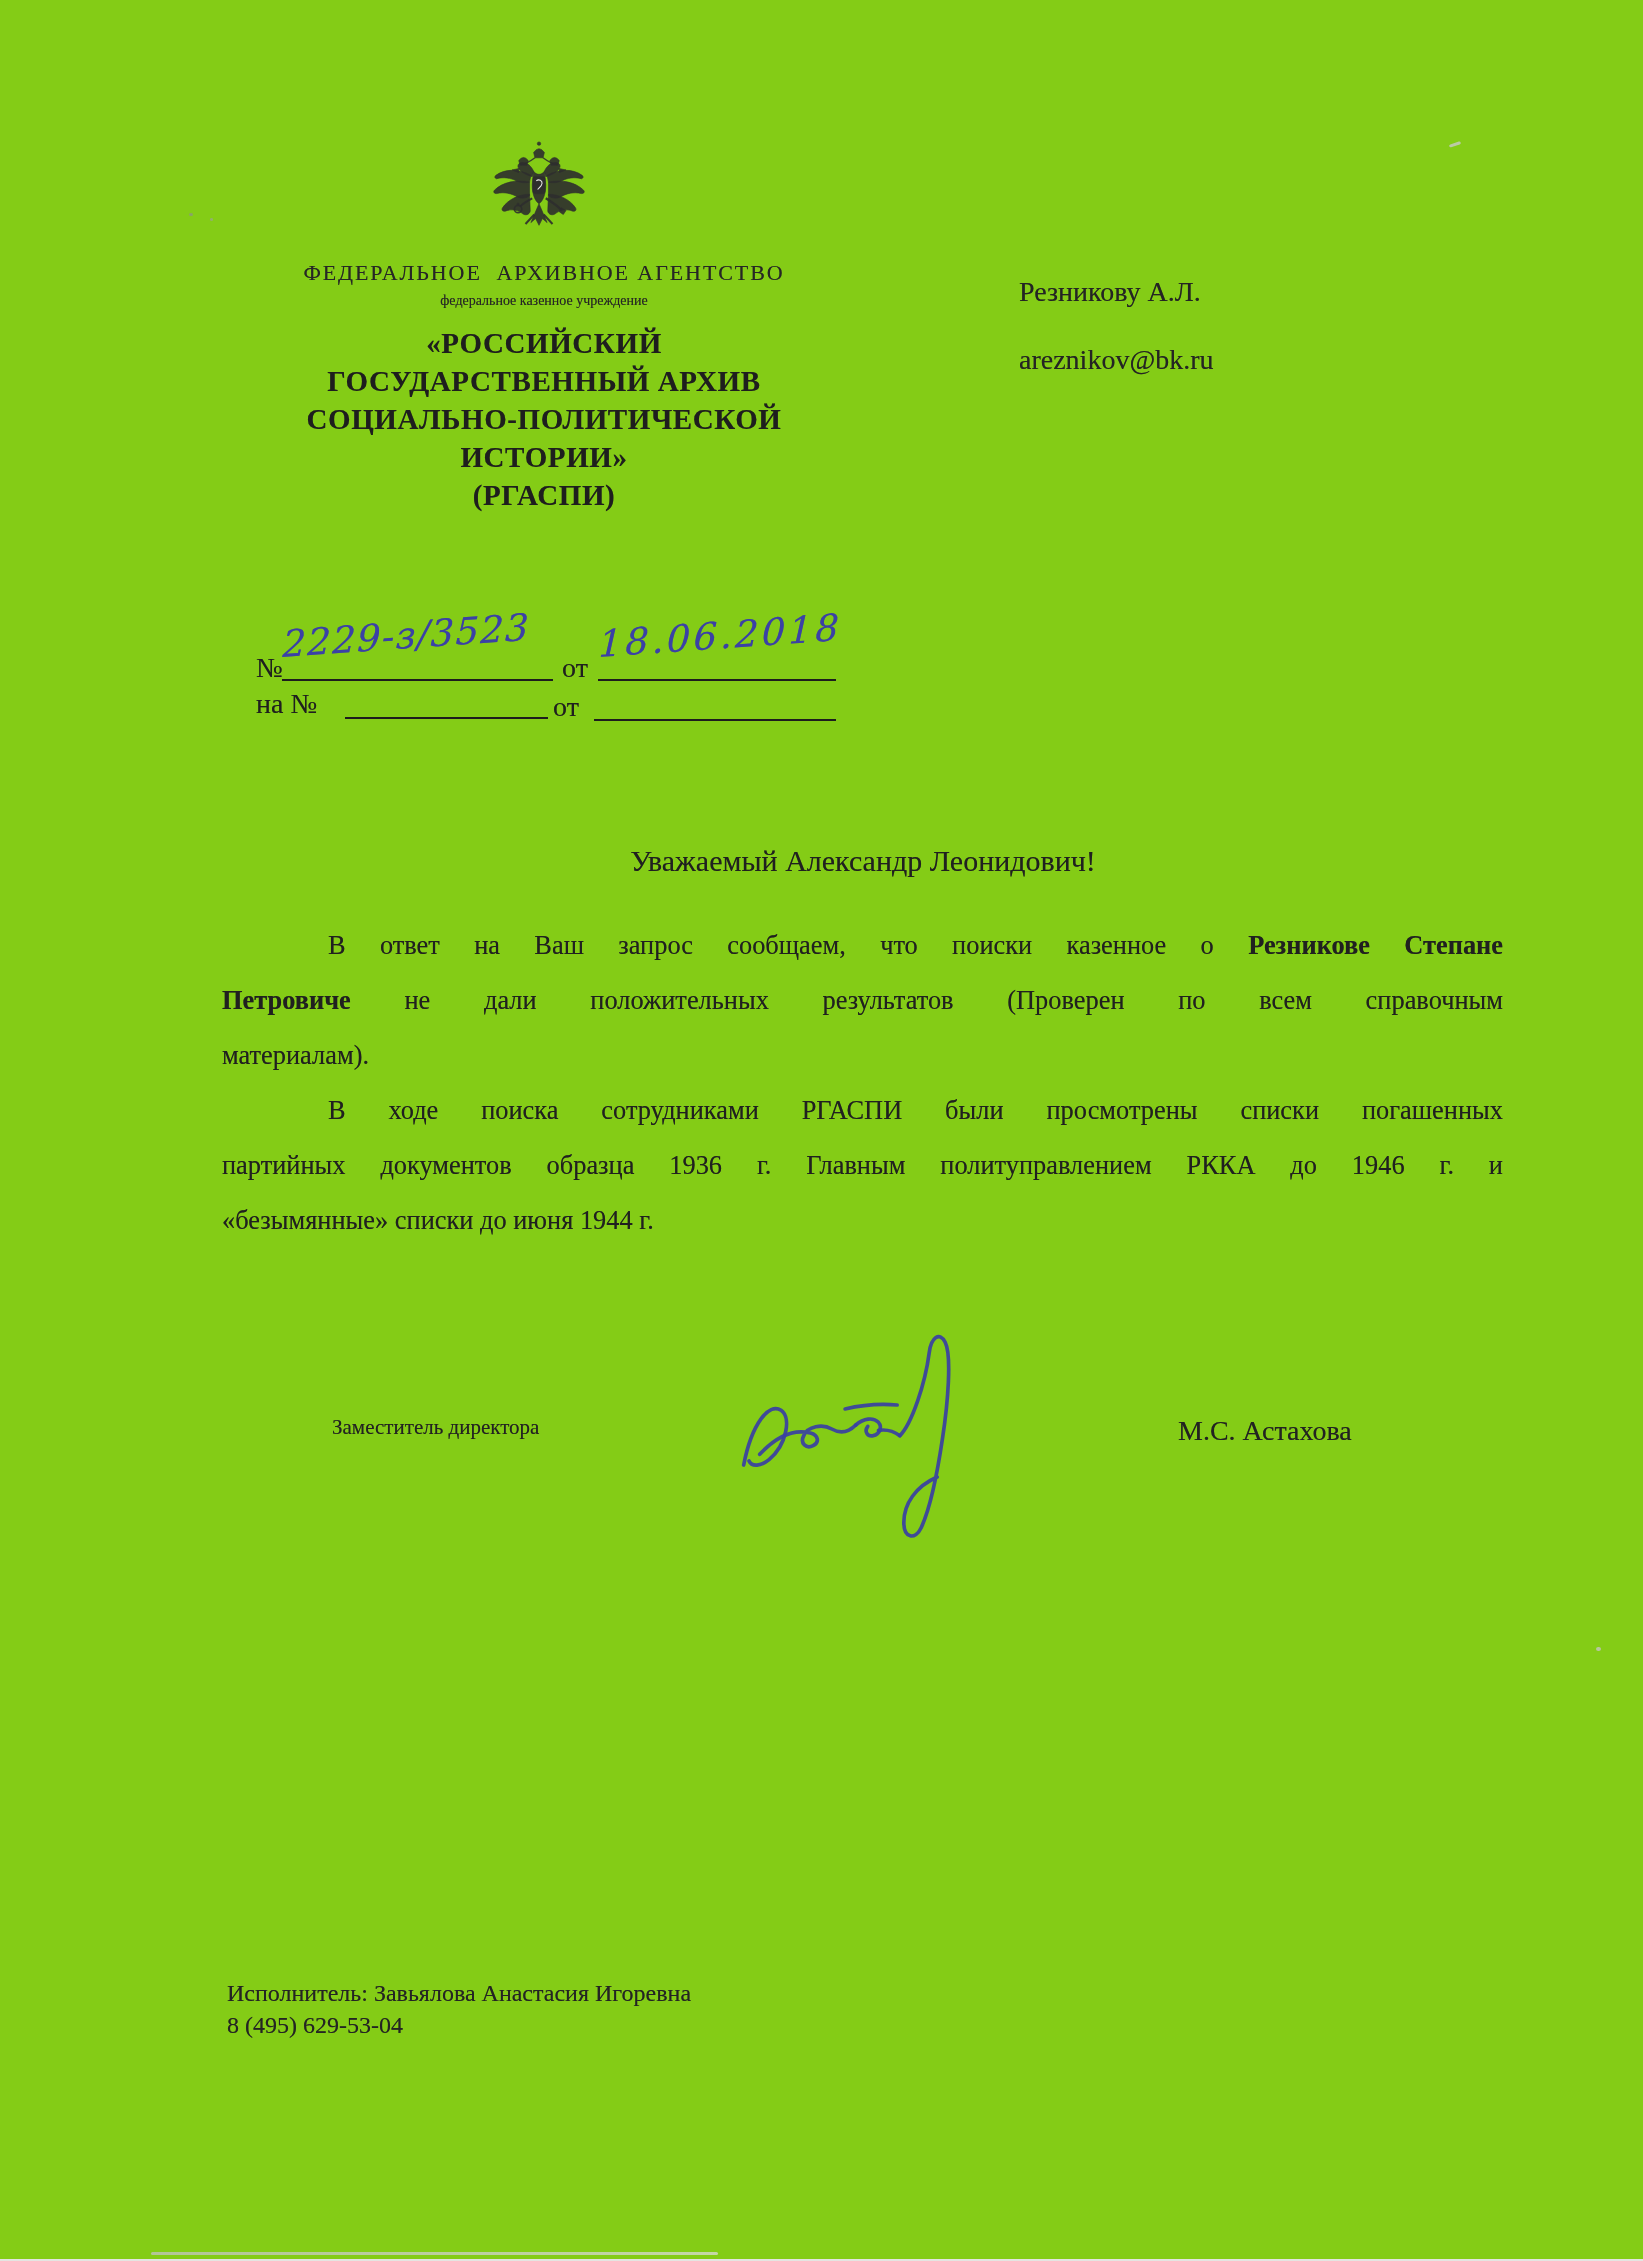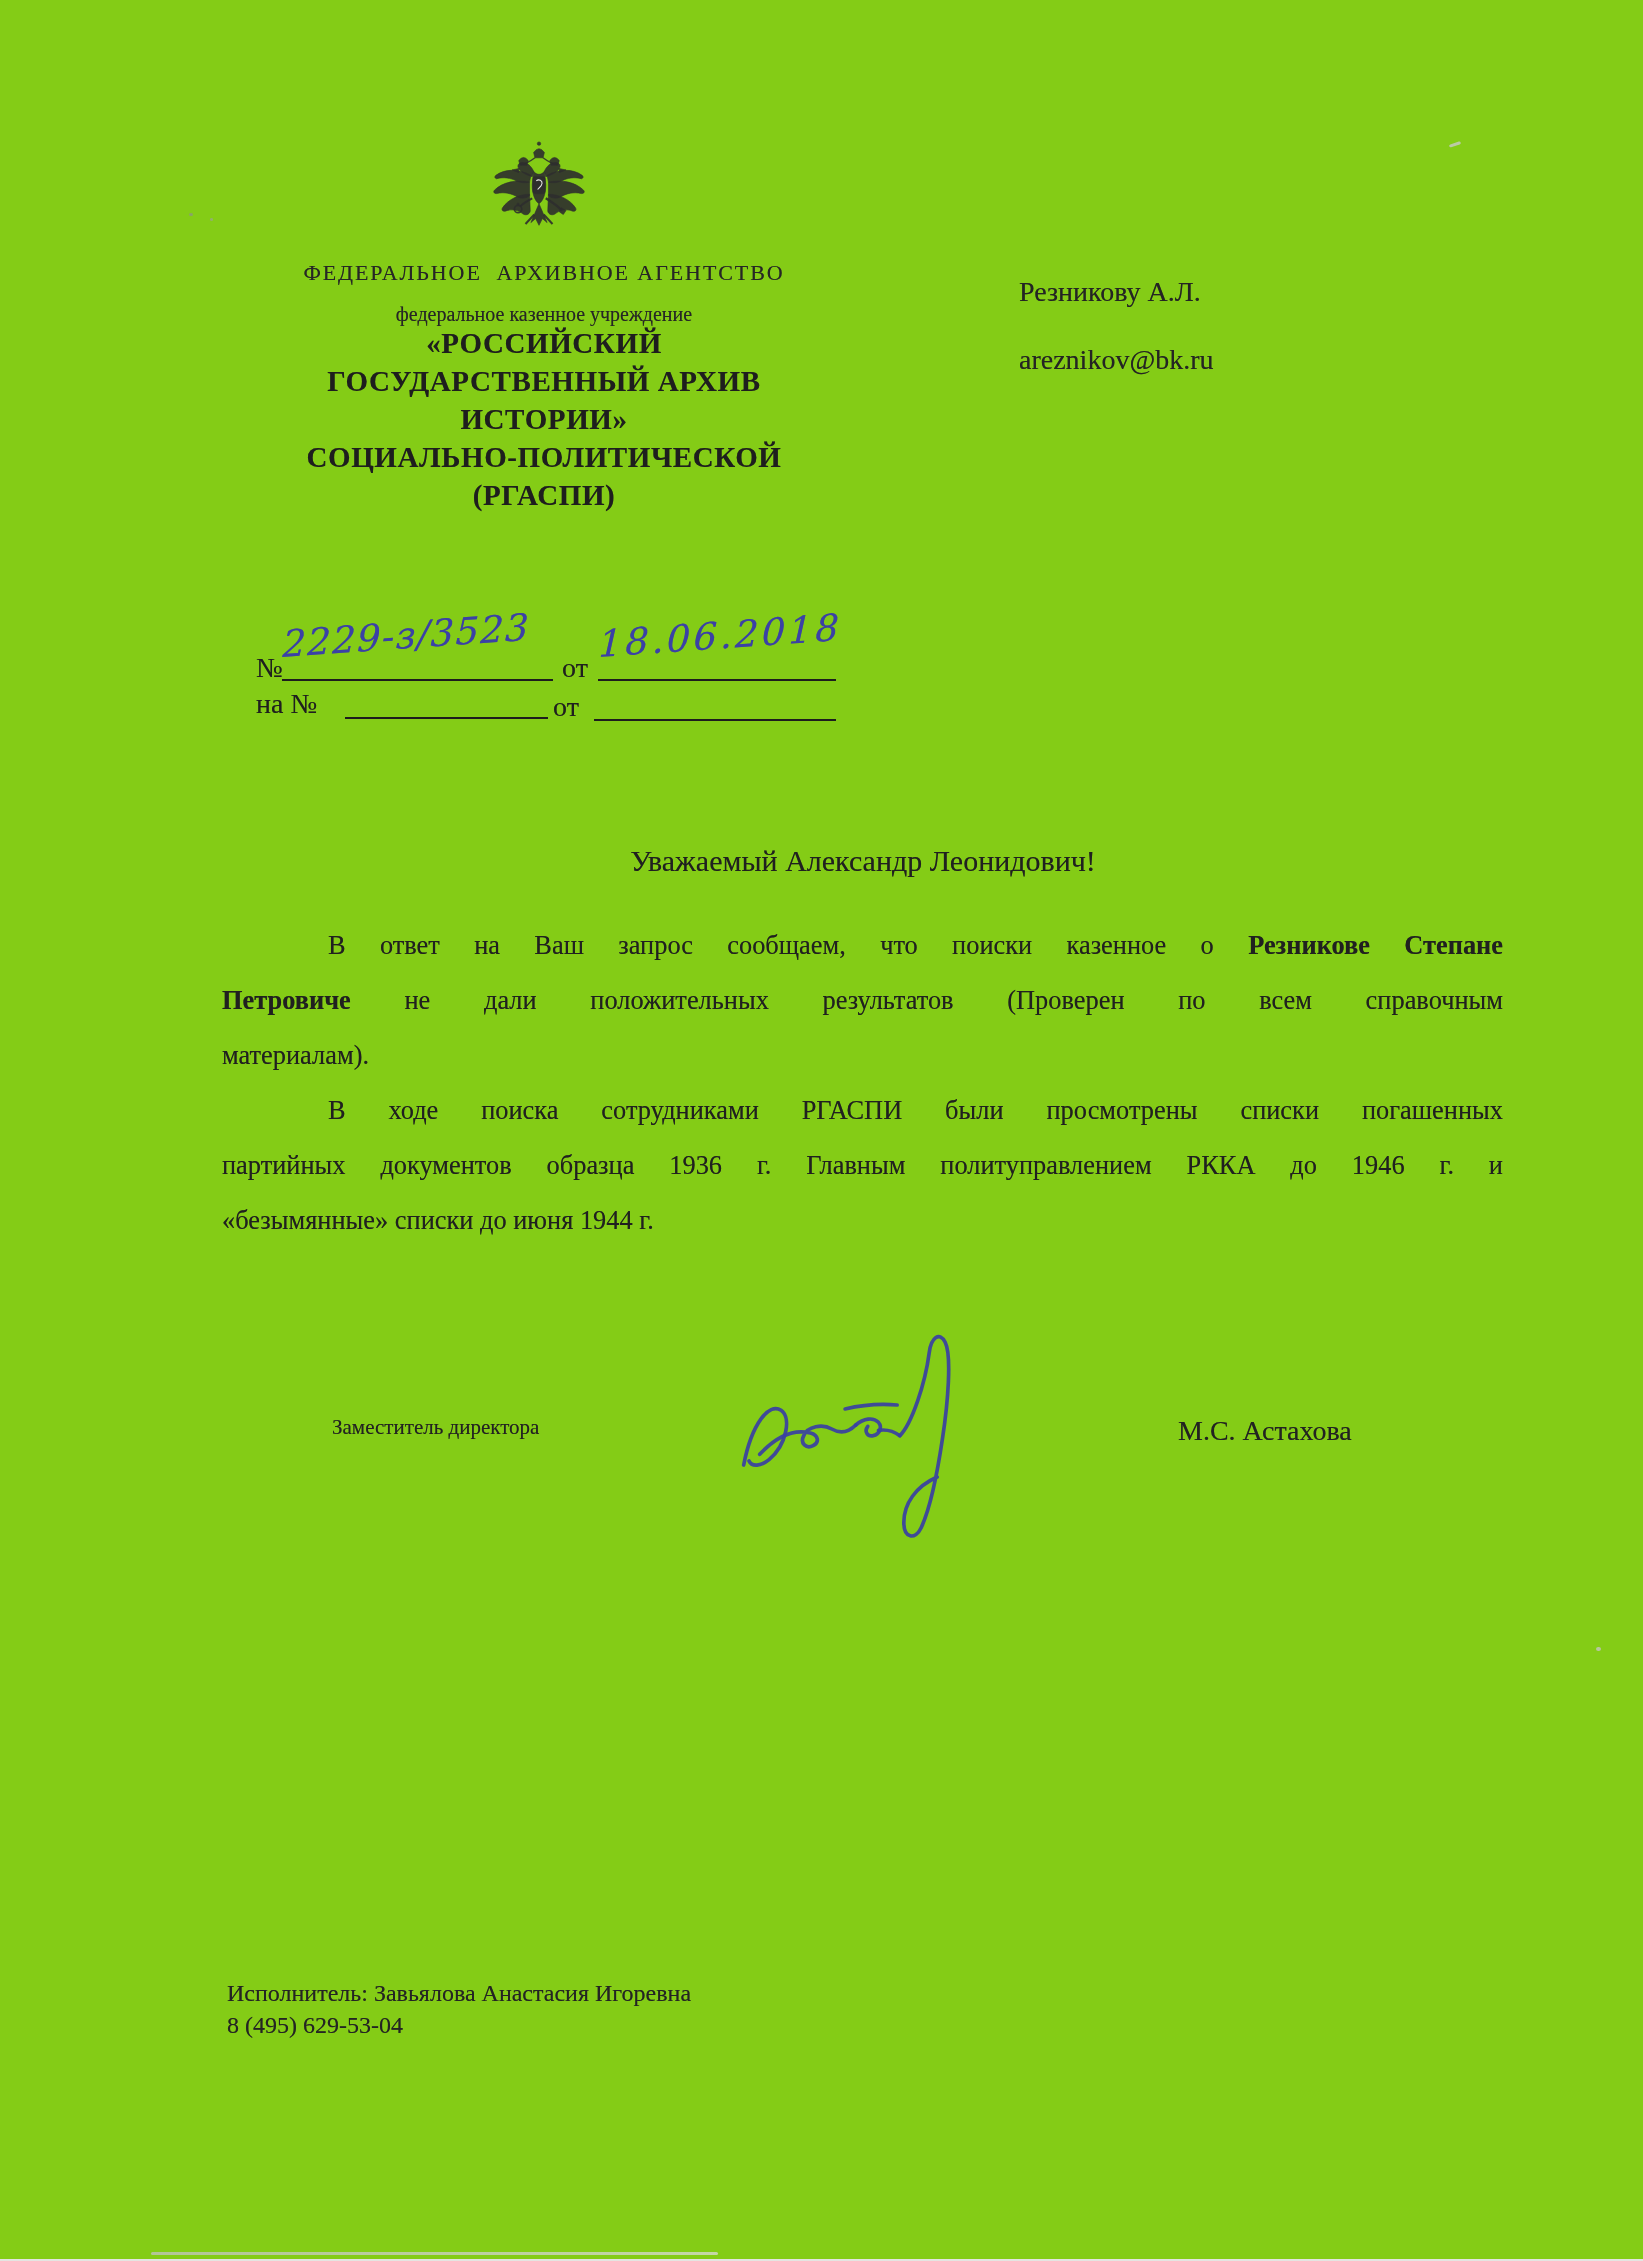--- a/index.html
+++ b/index.html
@@ -6,21 +6,21 @@
   .page{
     position:relative;width:1643px;height:2261px;background:#84cc16;overflow:hidden;
     font-family:"Liberation Serif","DejaVu Serif",serif;color:#222;padding-left:20px;
   }
   .typed{text-shadow:0 0 0.6px rgba(25,25,25,.45);}
   .abs{position:absolute;}
 
   
   .hdr{left:222px;width:644px;text-align:center;}
   .agency{top:260px;font-size:22px;letter-spacing:1.9px;white-space:pre;color:#262626;}
-  .org-type{top:303px;font-size:20px;color:#262626;}
+  .org-type{top:293px;font-size:14px;color:#262626;}
   .org-name{top:324px;font-size:29px;font-weight:bold;line-height:38px;letter-spacing:0.6px;color:#1e1e1e;}
   .addr{top:545px;font-size:19.3px;font-style:italic;line-height:26px;color:#262626;}
 
   
   .ref-label{font-size:28px;color:#1f1f1f;}
   .u-line{height:1.9px;background:#1d1d1d;}
   .hand{
     font-family:"DejaVu Serif",serif;font-style:italic;color:#3b41a6;
     text-shadow:0 0 0.6px rgba(59,65,166,.55);
   }
@@ -95,22 +95,22 @@
       <path d="M90 86 C100 92 108 98 114 104" fill="none" stroke-width="3.4"></path>
       <path d="M113 100 l7 4 l-4 6 l-6 -4 Z"></path>
     </g>
   </svg>
 
   <div class="abs hdr agency typed">ФЕДЕРАЛЬНОЕ  АРХИВНОЕ АГЕНТСТВО</div>
   <div class="abs hdr org-type typed">федеральное казенное учреждение</div>
   <div class="abs hdr org-name typed">
     <div>«РОССИЙСКИЙ</div>
     <div>ГОСУДАРСТВЕННЫЙ АРХИВ</div>
+    <div>СОЦИАЛЬНО-ПОЛИТИЧЕСКОЙ</div>
     <div>ИСТОРИИ»</div>
-    <div>СОЦИАЛЬНО-ПОЛИТИЧЕСКОЙ</div>
     <div>(РГАСПИ)</div>
   </div>
 
   <div class="abs ref-label typed" style="left:256px;top:652px;">№</div>
   <div class="abs hand hand-no">2229-з/3523</div>
   <div class="abs ref-label typed" style="left:562px;top:652px;">от</div>
   <div class="abs hand hand-date">18.06.2018</div>
   <div class="abs u-line" style="left:282px;top:679px;width:271px;"></div>
   <div class="abs u-line" style="left:598px;top:679px;width:238px;"></div>
 

